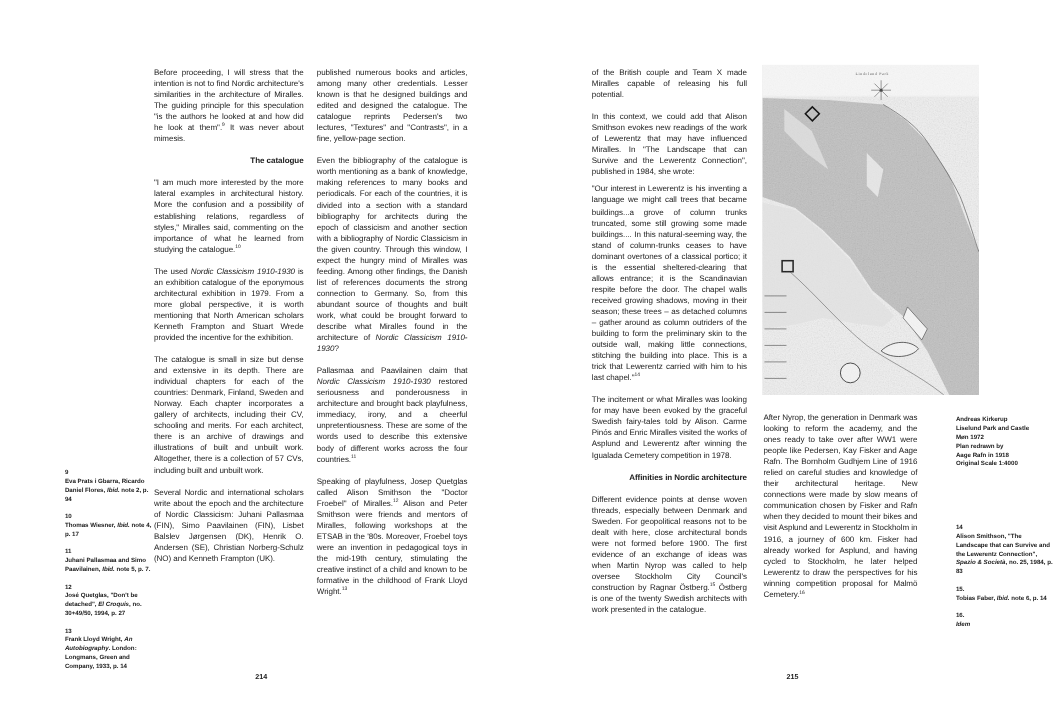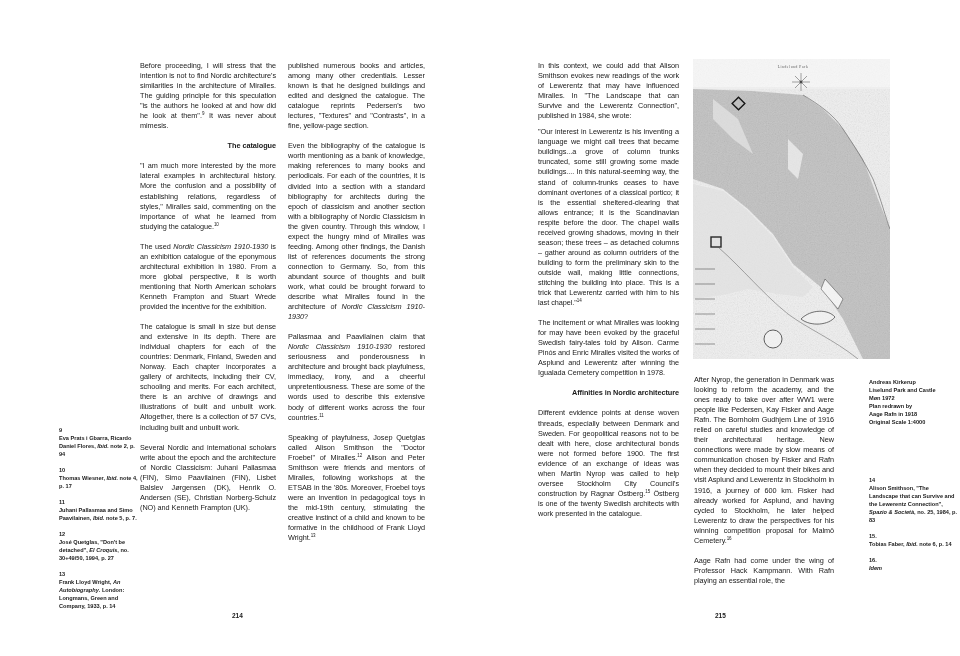--- a/index.html
+++ b/index.html
@@ -29,35 +29,36 @@
     <div class="note"><span class="num">10</span><span>Thomas Wiesner, </span><i>Ibid.</i><span> note 4, p. 17</span></div>
     <div class="note"><span class="num">11</span><span>Juhani Pallasmaa and Simo Paavilainen, </span><i>Ibid.</i><span> note 5, p. 7.</span></div>
     <div class="note"><span class="num">12</span><span>José Quetglas, "Don't be detached", </span><i>El Croquis</i><span>, no. 30+49/50, 1994, p. 27</span></div>
     <div class="note"><span class="num">13</span><span>Frank Lloyd Wright, </span><i>An Autobiography</i><span>. London: Longmans, Green and Company, 1933, p. 14</span></div>
   </div>
 
   <div class="col" style="left:140px; top:61px; width:136px;">
     <p><span>Before proceeding, I will stress that the intention is not to find Nordic architecture's similarities in the architecture of Miralles. The guiding principle for this speculation "is the authors he looked at and how did he look at them".</span><sup>9</sup><span> It was never about mimesis.</span></p>
     <h3>The catalogue</h3>
     <p><span>"I am much more interested by the more lateral examples in architectural history. More the confusion and a possibility of establishing relations, regardless of styles," Miralles said, commenting on the importance of what he learned from studying the catalogue.</span><sup>10</sup></p>
-    <p><span>The used </span><i>Nordic Classicism 1910-1930</i><span> is an exhibition catalogue of the eponymous architectural exhibition in 1980. From a more global perspective, it is worth mentioning that North American scholars Kenneth Frampton and Stuart Wrede provided the incentive for the exhibition.</span></p>
+    <p><span>The used </span><i>Nordic Classicism 1910-1930</i><span> is an exhibition catalogue of the eponymous architectural exhibition in 1979. From a more global perspective, it is worth mentioning that North American scholars Kenneth Frampton and Stuart Wrede provided the incentive for the exhibition.</span></p>
     <p>The catalogue is small in size but dense and extensive in its depth. There are individual chapters for each of the countries: Denmark, Finland, Sweden and Norway. Each chapter incorporates a gallery of architects, including their CV, schooling and merits. For each architect, there is an archive of drawings and illustrations of built and unbuilt work. Altogether, there is a collection of 57 CVs, including built and unbuilt work.</p>
     <p>Several Nordic and international scholars write about the epoch and the architecture of Nordic Classicism: Juhani Pallasmaa (FIN), Simo Paavilainen (FIN), Lisbet Balslev Jørgensen (DK), Henrik O. Andersen (SE), Christian Norberg-Schulz (NO) and Kenneth Frampton (UK).</p>
   </div>
 
   <div class="col" style="left:288px; top:61px; width:137px;">
     <p>published numerous books and articles, among many other credentials. Lesser known is that he designed buildings and edited and designed the catalogue. The catalogue reprints Pedersen's two lectures, "Textures" and "Contrasts", in a fine, yellow-page section.</p>
     <p><span>Even the bibliography of the catalogue is worth mentioning as a bank of knowledge, making references to many books and periodicals. For each of the countries, it is divided into a section with a standard bibliography for architects during the epoch of classicism and another section with a bibliography of Nordic Classicism in the given country. Through this window, I expect the hungry mind of Miralles was feeding. Among other findings, the Danish list of references documents the strong connection to Germany. So, from this abundant source of thoughts and built work, what could be brought forward to describe what Miralles found in the architecture of </span><i>Nordic Classicism 1910-1930</i><span>?</span></p>
     <p><span>Pallasmaa and Paavilainen claim that </span><i>Nordic Classicism 1910-1930</i><span> restored seriousness and ponderousness in architecture and brought back playfulness, immediacy, irony, and a cheerful unpretentiousness. These are some of the words used to describe this extensive body of different works across the four countries.</span><sup>11</sup></p>
     <p><span>Speaking of playfulness, Josep Quetglas called Alison Smithson the "Doctor Froebel" of Miralles.</span><sup>12</sup><span> Alison and Peter Smithson were friends and mentors of Miralles, following workshops at the ETSAB in the '80s. Moreover, Froebel toys were an invention in pedagogical toys in the mid-19th century, stimulating the creative instinct of a child and known to be formative in the childhood of Frank Lloyd Wright.</span><sup>13</sup></p>
   </div>
 
   <div class="pagenum" style="left:232px; top:612px;">214</div>
 
   <div class="col" style="left:538px; top:61px; width:141px;">
+    <p>of the British couple and Team X made Miralles capable of releasing his full potential.</p>
     <p style="margin-bottom:6px"><span>In this context, we could add that Alison Smithson evokes new readings of the work of Lewerentz that may have influenced Miralles. In "The Landscape that can Survive and the Lewerentz Connection", published in 1984, she wrote:</span></p>
     <p class="quote"><span>"Our interest in Lewerentz is his inventing a language we might call trees that became buildings...a grove of column trunks truncated, some still growing some made buildings.... In this natural-seeming way, the stand of column-trunks ceases to have dominant overtones of a classical portico; it is the essential sheltered-clearing that allows entrance; it is the Scandinavian respite before the door. The chapel walls received growing shadows, moving in their season; these trees – as detached columns – gather around as column outriders of the building to form the preliminary skin to the outside wall, making little connections, stitching the building into place. This is a trick that Lewerentz carried with him to his last chapel."</span><sup>14</sup></p>
     <p>The incitement or what Miralles was looking for may have been evoked by the graceful Swedish fairy-tales told by Alison. Carme Pinós and Enric Miralles visited the works of Asplund and Lewerentz after winning the Igualada Cemetery competition in 1978.</p>
     <h3>Affinities in Nordic architecture</h3>
     <p><span>Different evidence points at dense woven threads, especially between Denmark and Sweden. For geopolitical reasons not to be dealt with here, close architectural bonds were not formed before 1900. The first evidence of an exchange of ideas was when Martin Nyrop was called to help oversee Stockholm City Council's construction by Ragnar Östberg.</span><sup>15</sup><span> Östberg is one of the twenty Swedish architects with work presented in the catalogue.</span></p>
   </div>
 
   <div class="map">
     <svg width="197" height="300" viewBox="0 0 197 300">
       <defs>
@@ -111,21 +112,20 @@
     <div>Andreas Kirkerup</div>
     <div>Liselund Park and Castle</div>
     <div>Møn 1972</div>
     <div>Plan redrawn by</div>
     <div>Aage Rafn in 1918</div>
     <div>Original Scale 1:4000</div>
   </div>
 
   <div class="col" style="left:694px; top:375px; width:140px;">
     <p><span>After Nyrop, the generation in Denmark was looking to reform the academy, and the ones ready to take over after WW1 were people like Pedersen, Kay Fisker and Aage Rafn. The Bornholm Gudhjem Line of 1916 relied on careful studies and knowledge of their architectural heritage. New connections were made by slow means of communication chosen by Fisker and Rafn when they decided to mount their bikes and visit Asplund and Lewerentz in Stockholm in 1916, a journey of 600 km. Fisker had already worked for Asplund, and having cycled to Stockholm, he later helped Lewerentz to draw the perspectives for his winning competition proposal for Malmö Cemetery.</span><sup>16</sup></p>
-    <p>Aage Rafn had come under the wing of Professor Hack Kampmann. With Rafn playing an essential role, the</p>
   </div>
 
   <div class="notes" style="left:869px; top:476px; width:88px;">
     <div class="note"><span class="num">14</span><span>Alison Smithson, "The Landscape that can Survive and the Lewerentz Connection", </span><i>Spazio &amp; Società</i><span>, no. 25, 1984, p. 83</span></div>
     <div class="note"><span class="num">15.</span><span>Tobias Faber, </span><i>Ibid.</i><span> note 6, p. 14</span></div>
     <div class="note"><span class="num">16.</span><span></span><i>Idem</i><span></span></div>
   </div>
 
   <div class="pagenum" style="left:715px; top:612px;">215</div>
 </div>

